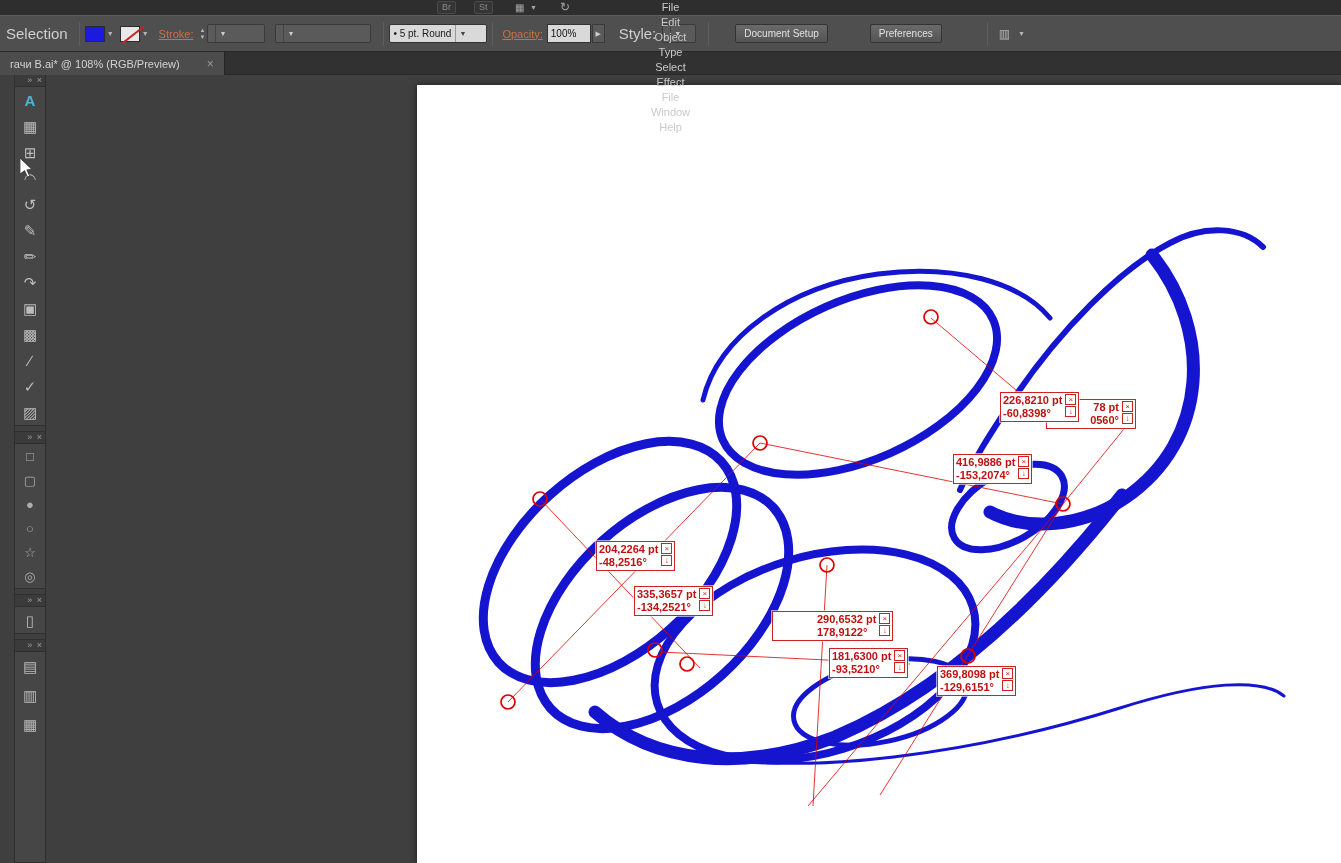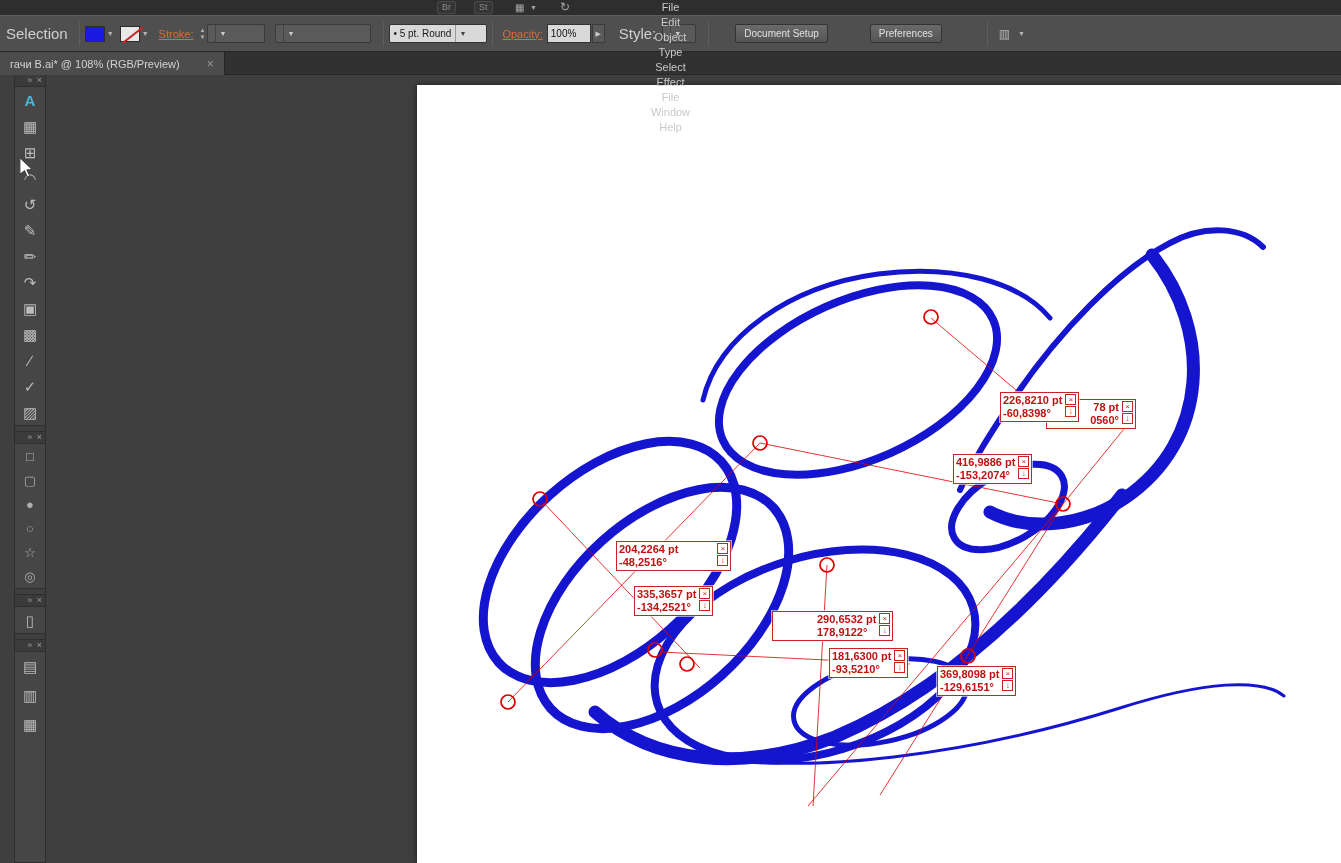--- a/index.html
+++ b/index.html
@@ -215,21 +215,21 @@
     <div class="txt">
       <div>416,9886 pt</div>
       <div>-153,2074°</div>
     </div>
     <div class="btns">
       <span>×</span>
       <span>↓</span>
     </div>
   </div>
 
-  <div class="meas" style="left:616px; top:541px;gap:36px;">
+  <div class="meas" style="left:596px; top:541px;">
     <div class="txt">
       <div>204,2264 pt</div>
       <div>-48,2516°</div>
     </div>
     <div class="btns">
       <span>×</span>
       <span>↓</span>
     </div>
   </div>
 

